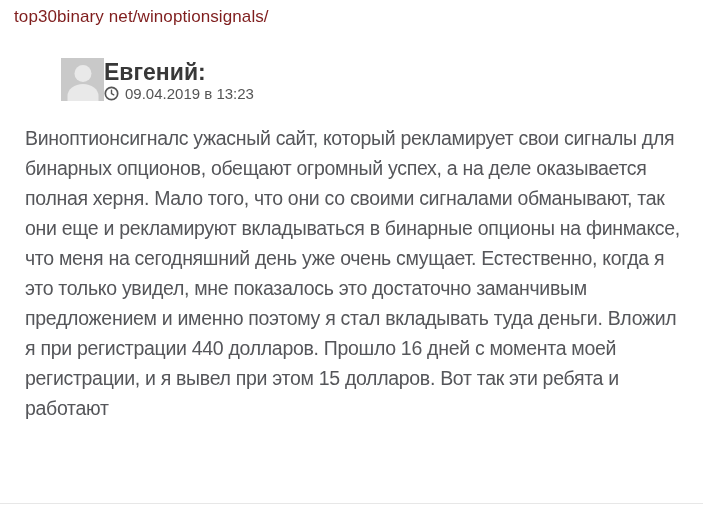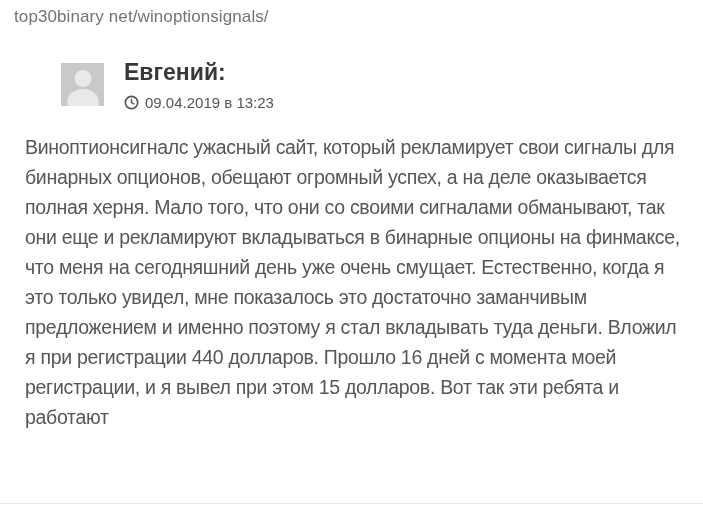--- a/index.html
+++ b/index.html
@@ -10,34 +10,33 @@
     background: #ffffff;
     font-family: "Liberation Sans", sans-serif;
     position: relative;
     overflow: hidden;
   }
 
   
   .url-bar {
     padding: 7px 0 0 14px;
     font-size: 17px;
-    color: #737373;
+    color: #7f1d1d;
     letter-spacing: 0.1px;
   }
 
   
   .comment {
     margin: 31px 20px 0 25px;
     width: 660px;
   }
 
   .comment-header {
     display: flex;
-    align-items: center;
-    gap: 20px;
+    align-items: flex-start;
     padding-left: 36px;
   }
 
   
   .avatar {
     width: 43px;
     height: 43px;
     background: #c9c9c9;
     position: relative;
     overflow: hidden;
@@ -69,21 +68,20 @@
     font-weight: bold;
     color: #383838;
     line-height: 1.1;
     margin: 2px 0 0 0;
   }
 
   .date-row {
     display: flex;
     align-items: center;
     gap: 6px;
-    margin-top: 9px;
     color: #555555;
     font-size: 15px;
   }
   .clock-icon { display: inline-block; line-height: 0; }
 
   .comment-body {
     margin: 21px 0 16px 0;
     font-size: 19.5px;
     line-height: 30px;
     color: #55565a;

